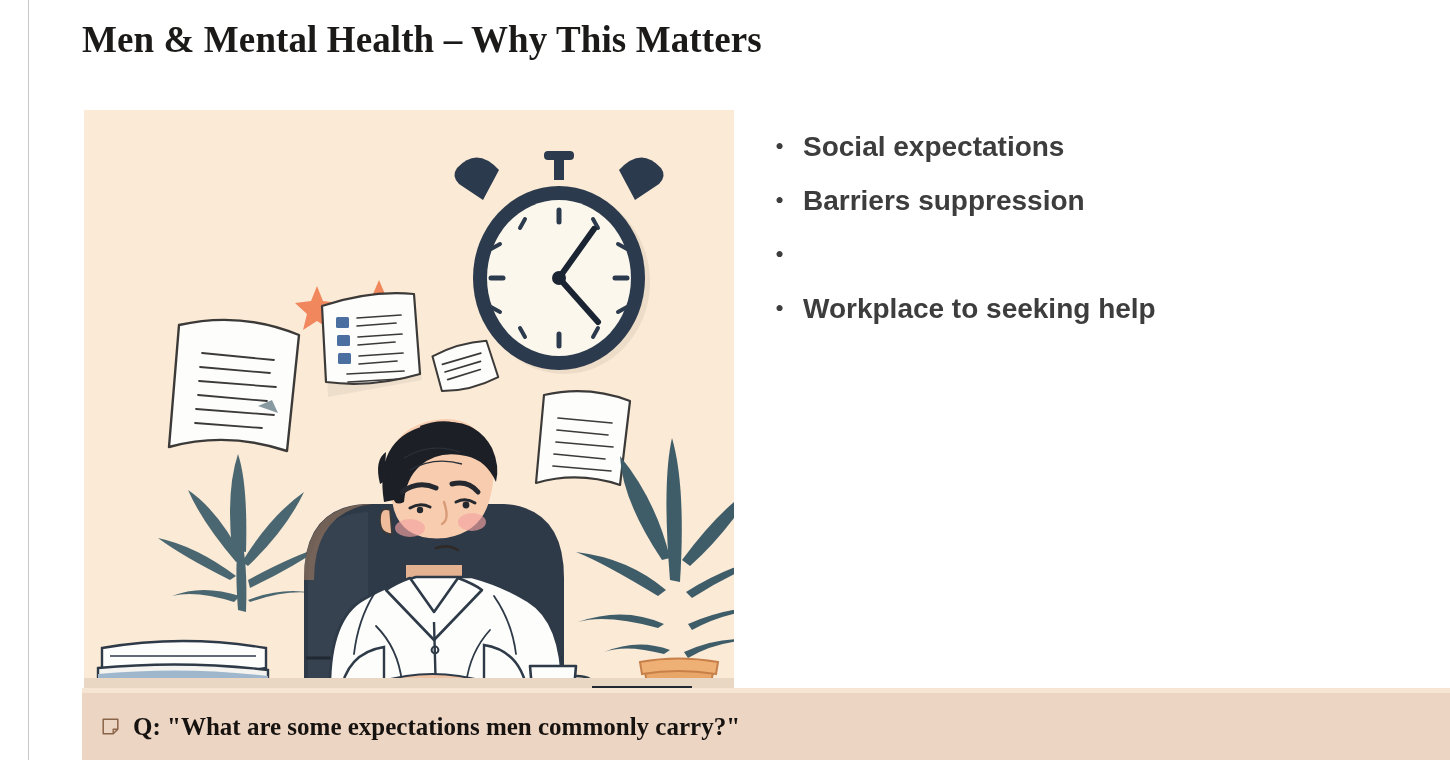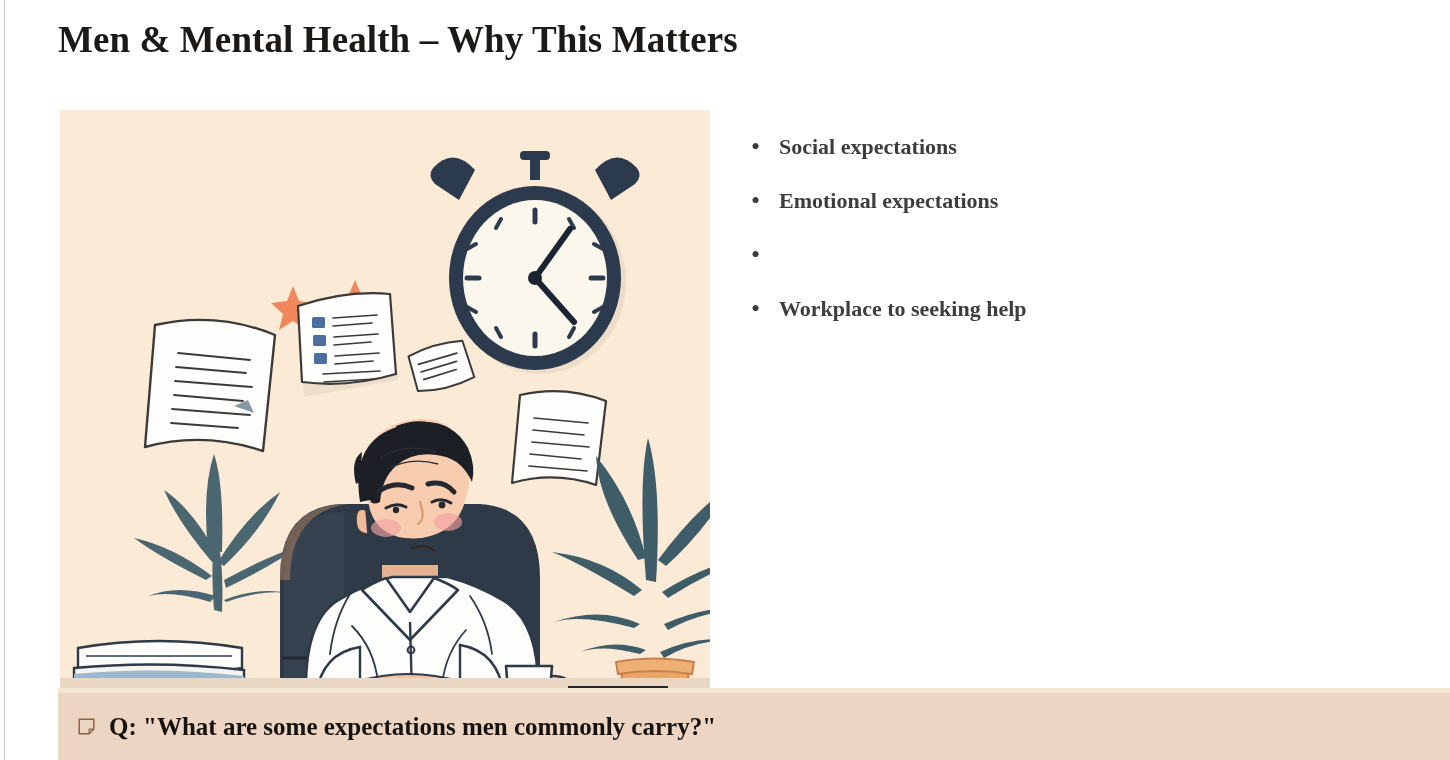--- a/index.html
+++ b/index.html
@@ -13,20 +13,21 @@
     height: 760px;
     overflow: hidden;
     font-family: "Liberation Serif", serif;
     position: relative;
   }
   .slide {
     position: absolute;
     inset: 0;
     background: #ffffff;
     overflow: hidden;
+    margin-left: 24px;
   }
   
   .left-rule {
     position: absolute;
     left: 4px;
     top: 0;
     width: 1px;
     height: 760px;
     background: #c9c9c9;
   }
@@ -73,23 +74,23 @@
     width: 34px;
     flex: 0 0 34px;
     font-size: 26px;
     line-height: 34px;
     color: #3d3d3d;
     text-align: left;
     padding-left: 6px;
     box-sizing: border-box;
   }
   .bullet-text {
-    font-family: Liberation Serif, serif;
+    font-family: Liberation Sans, sans-serif;
     font-weight: bold;
-    font-size: 22px;
+    font-size: 28px;
     line-height: 34px;
     color: #3d3d3d;
     white-space: nowrap;
   }
 
   
   .banner {
     position: absolute;
     left: 58px;
     right: 0;
@@ -344,21 +345,21 @@
 
   <div class="bullets">
 
     <div class="bullet-row">
       <span class="bullet-dot">•</span>
       <span class="bullet-text">Social expectations</span>
     </div>
 
     <div class="bullet-row">
       <span class="bullet-dot">•</span>
-      <span class="bullet-text">Emotional expectations</span>
+      <span class="bullet-text">Barriers suppression</span>
     </div>
 
     <div class="bullet-row">
       <span class="bullet-dot">•</span>
     </div>
 
     <div class="bullet-row">
       <span class="bullet-dot">•</span>
       <span class="bullet-text">Workplace to seeking help</span>
     </div>

